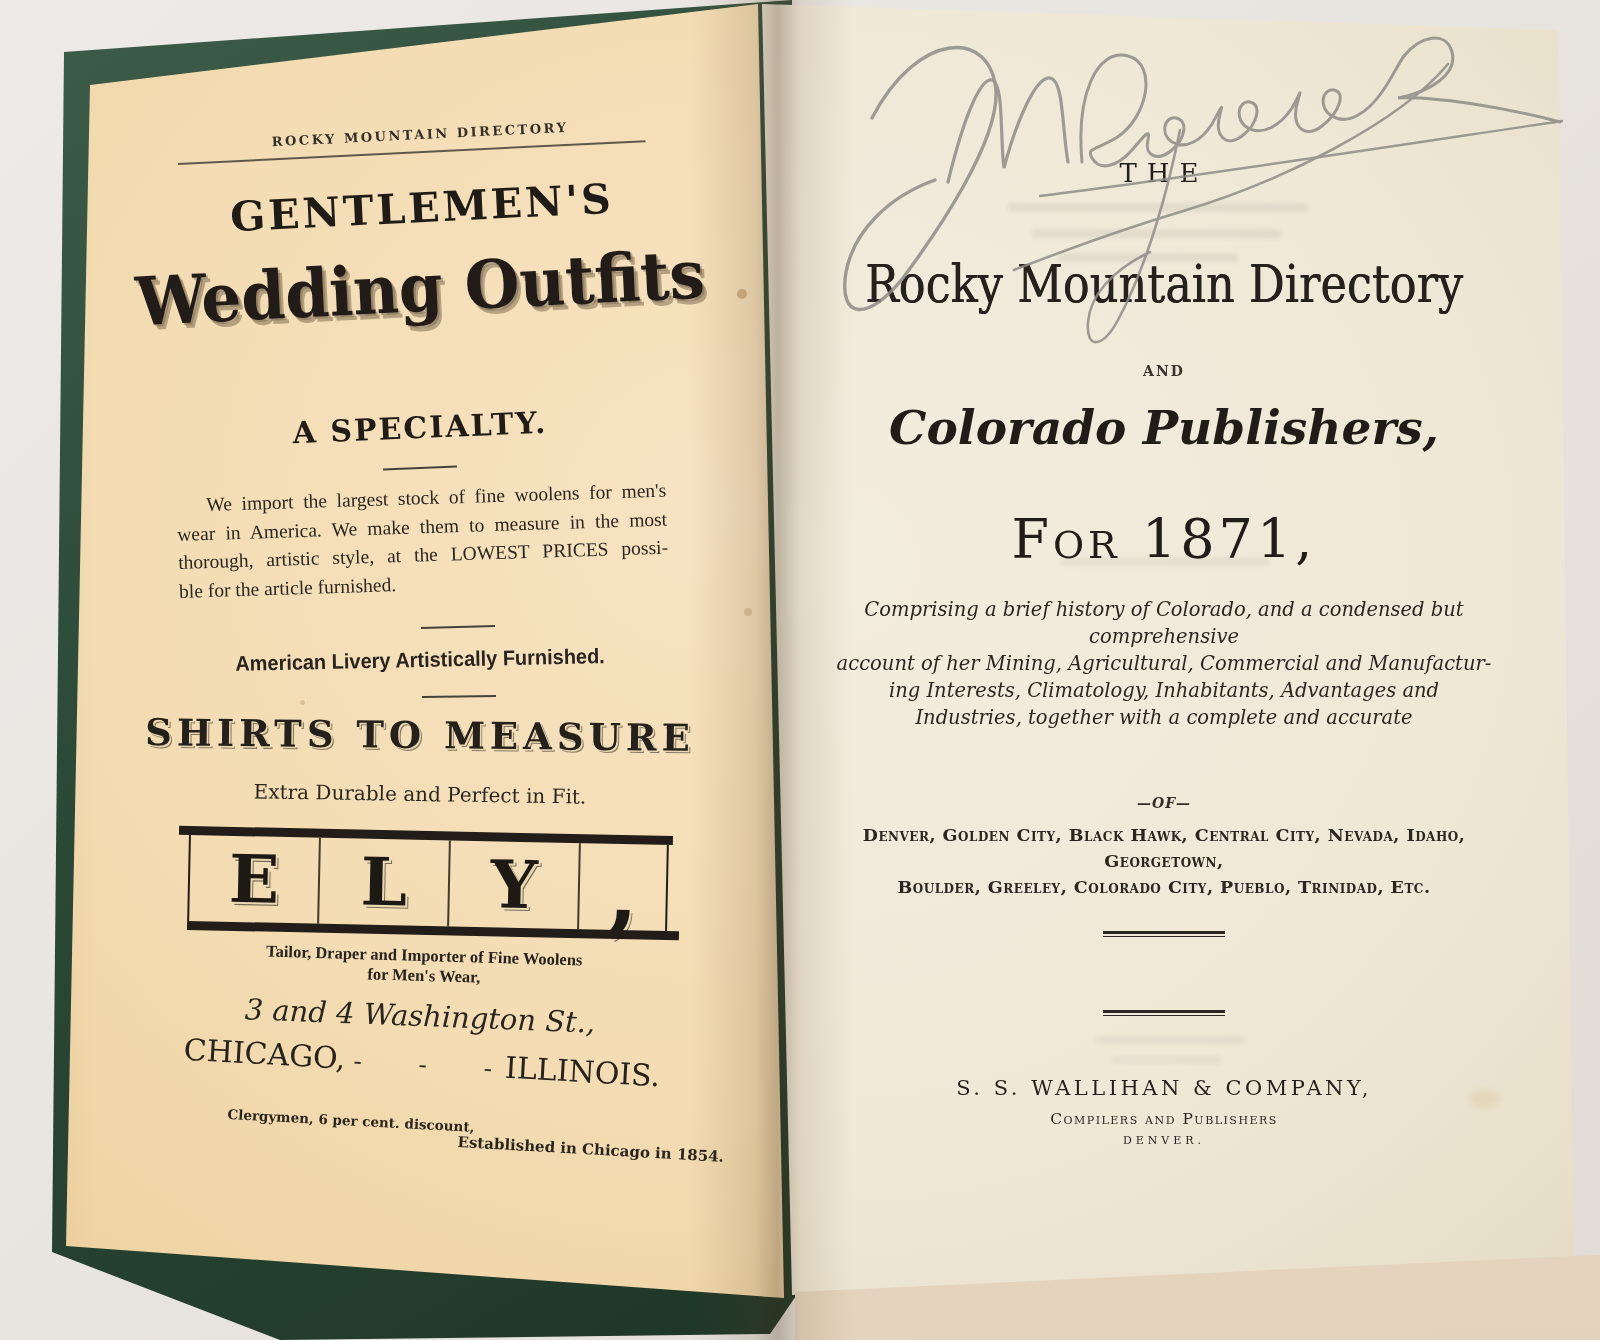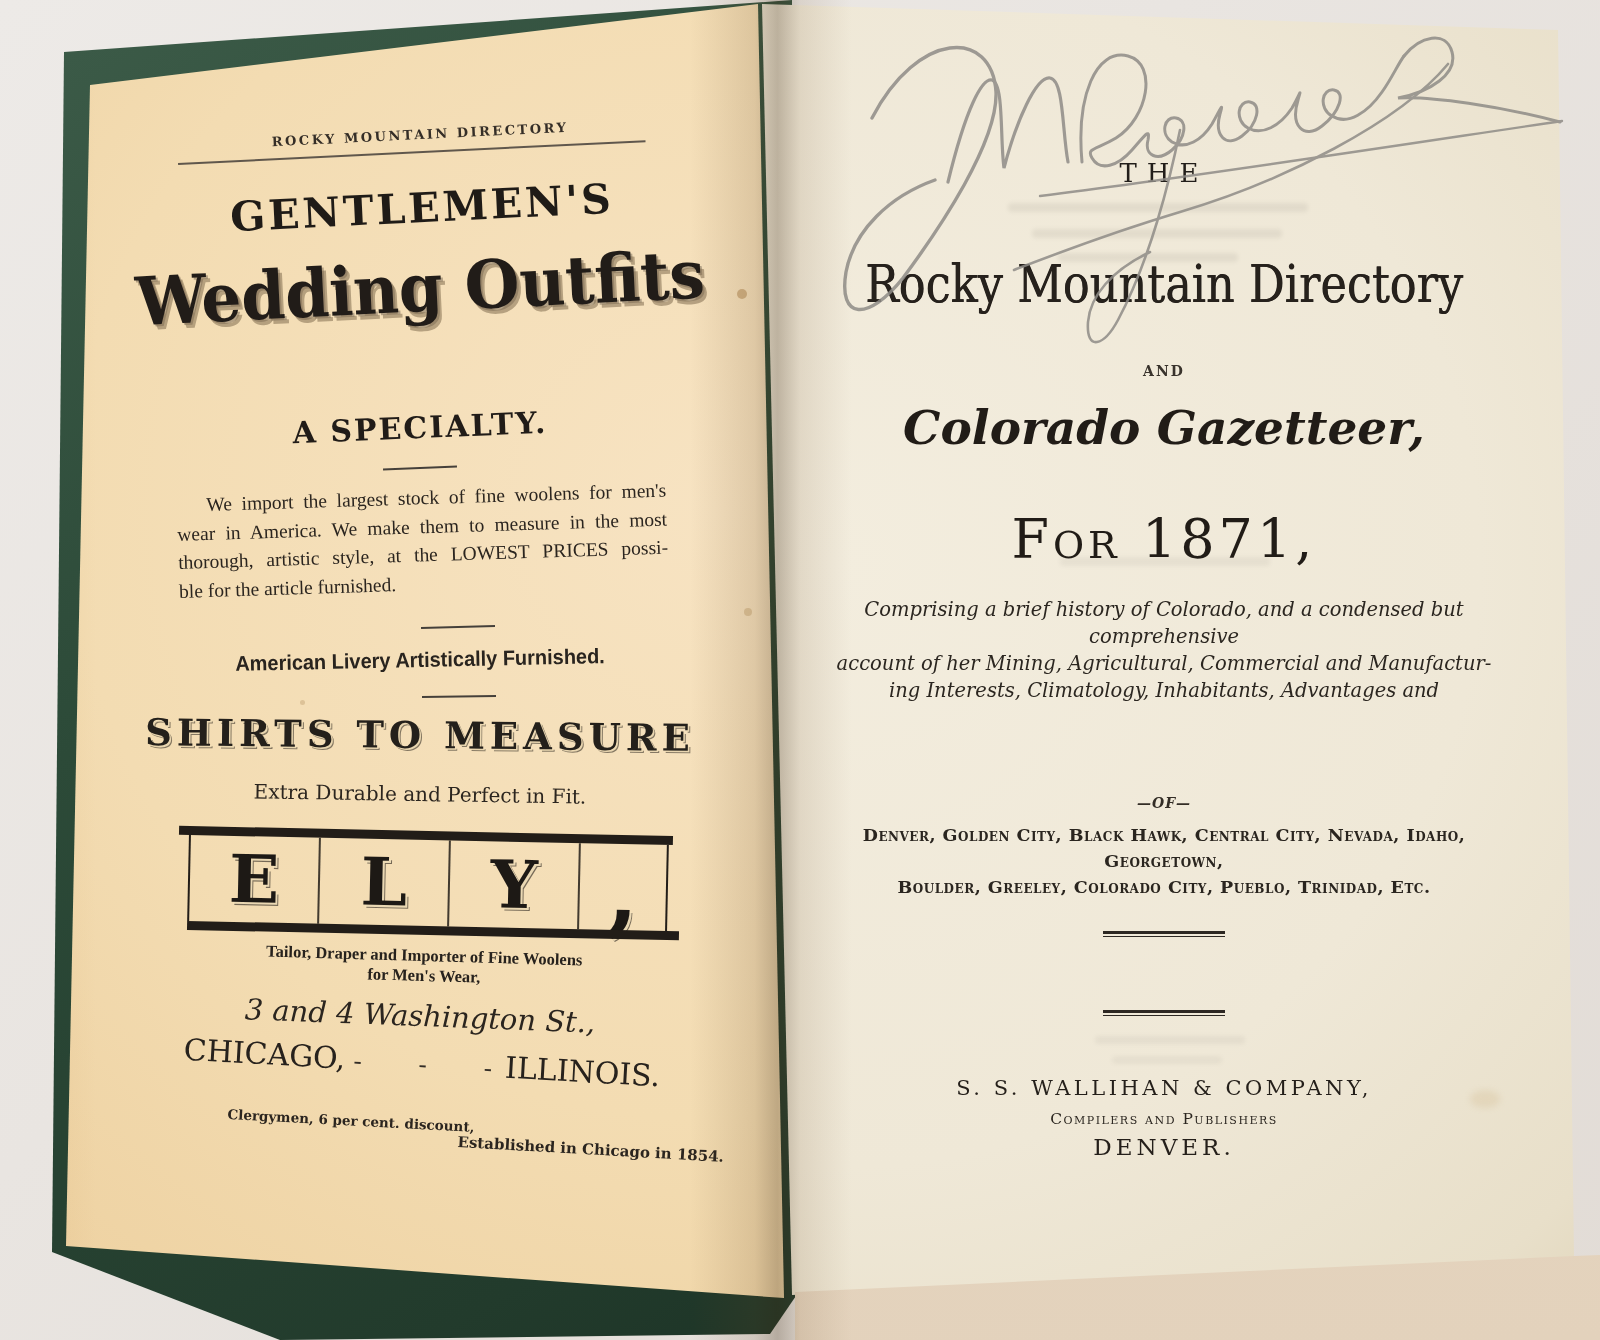--- a/index.html
+++ b/index.html
@@ -102,21 +102,21 @@
   .rp-dir { top:732px; left:1164px; font-size:41px; letter-spacing:8px; color:#221d18; }
   .rp-of { top:795px; left:1164px; font-size:14px; letter-spacing:1px; font-weight:bold; color:#332d26;font-style:italic; }
   .rp-cities { left:1164px; top:822px; width:720px; white-space:normal; text-align:center;
             transform:translateX(-50%); font-variant:small-caps; font-weight:bold;
             font-size:17.5px; line-height:26px; letter-spacing:.5px; color:#2a251f; }
   .rp-rule1 { left:1164px; top:931px; }
   .rp-first { top:953px; left:1164px; font-size:25px; font-weight:bold; font-style:italic; color:#211c17; }
   .rp-rule2 { left:1164px; top:1010px; }
   .rp-wall { top:1076px; left:1164px; font-size:21px; letter-spacing:3.5px; color:#241f1a; }
   .rp-comp { top:1110px; left:1164px; font-variant:small-caps; font-weight:normal; font-size:15.5px; letter-spacing:1.5px; color:#2b2620; }
-  .rp-denv { top:1134px; left:1164px; font-size:23px; letter-spacing:4px; color:#241f1a; }
+  .rp-denv { top:1134px; left:1164px; font-size:11px; letter-spacing:4px; color:#241f1a; }
 
   .sig { position:absolute; inset:0; pointer-events:none; }
 </style>
 </head>
 <body>
 
 <div class="stage">
 
   <div class="cover"></div>
   <div class="page-left"></div>
@@ -178,27 +178,28 @@
   <div class="t lp-city">
     <span>CHICAGO,</span><span class="dash">-    -    -</span><span>ILLINOIS.</span>
   </div>
 
   <div class="tl lp-clergy">Clergymen, 6 per cent. discount,</div>
   <div class="tl lp-estab">Established in Chicago in 1854.</div>
 
   <div class="t rp-the">THE</div>
   <div class="t rp-title">Rocky Mountain Directory</div>
   <div class="t rp-and">AND</div>
-  <div class="t rp-gaz">Colorado Gazetteer,</div>
+  <div class="t rp-gaz">Colorado Publishers,</div>
   <div class="t rp-for">For 1871,</div>
 
   <div class="rp-par abs">
     <div>Comprising a brief history of Colorado, and a condensed but comprehensive</div>
     <div>account of her Mining, Agricultural, Commercial and Manufactur-</div>
     <div>ing Interests, Climatology, Inhabitants, Advantages and</div>
+    <div>Industries, together with a complete and accurate</div>
   </div>
 
   <div class="t rp-of">—OF—</div>
 
   <div class="rp-cities abs">
     <div>Denver, Golden City, Black Hawk, Central City, Nevada, Idaho, Georgetown,</div>
     <div>Boulder, Greeley, Colorado City, Pueblo, Trinidad, Etc.</div>
   </div>
 
   <div class="dblrule rp-rule1"></div>

